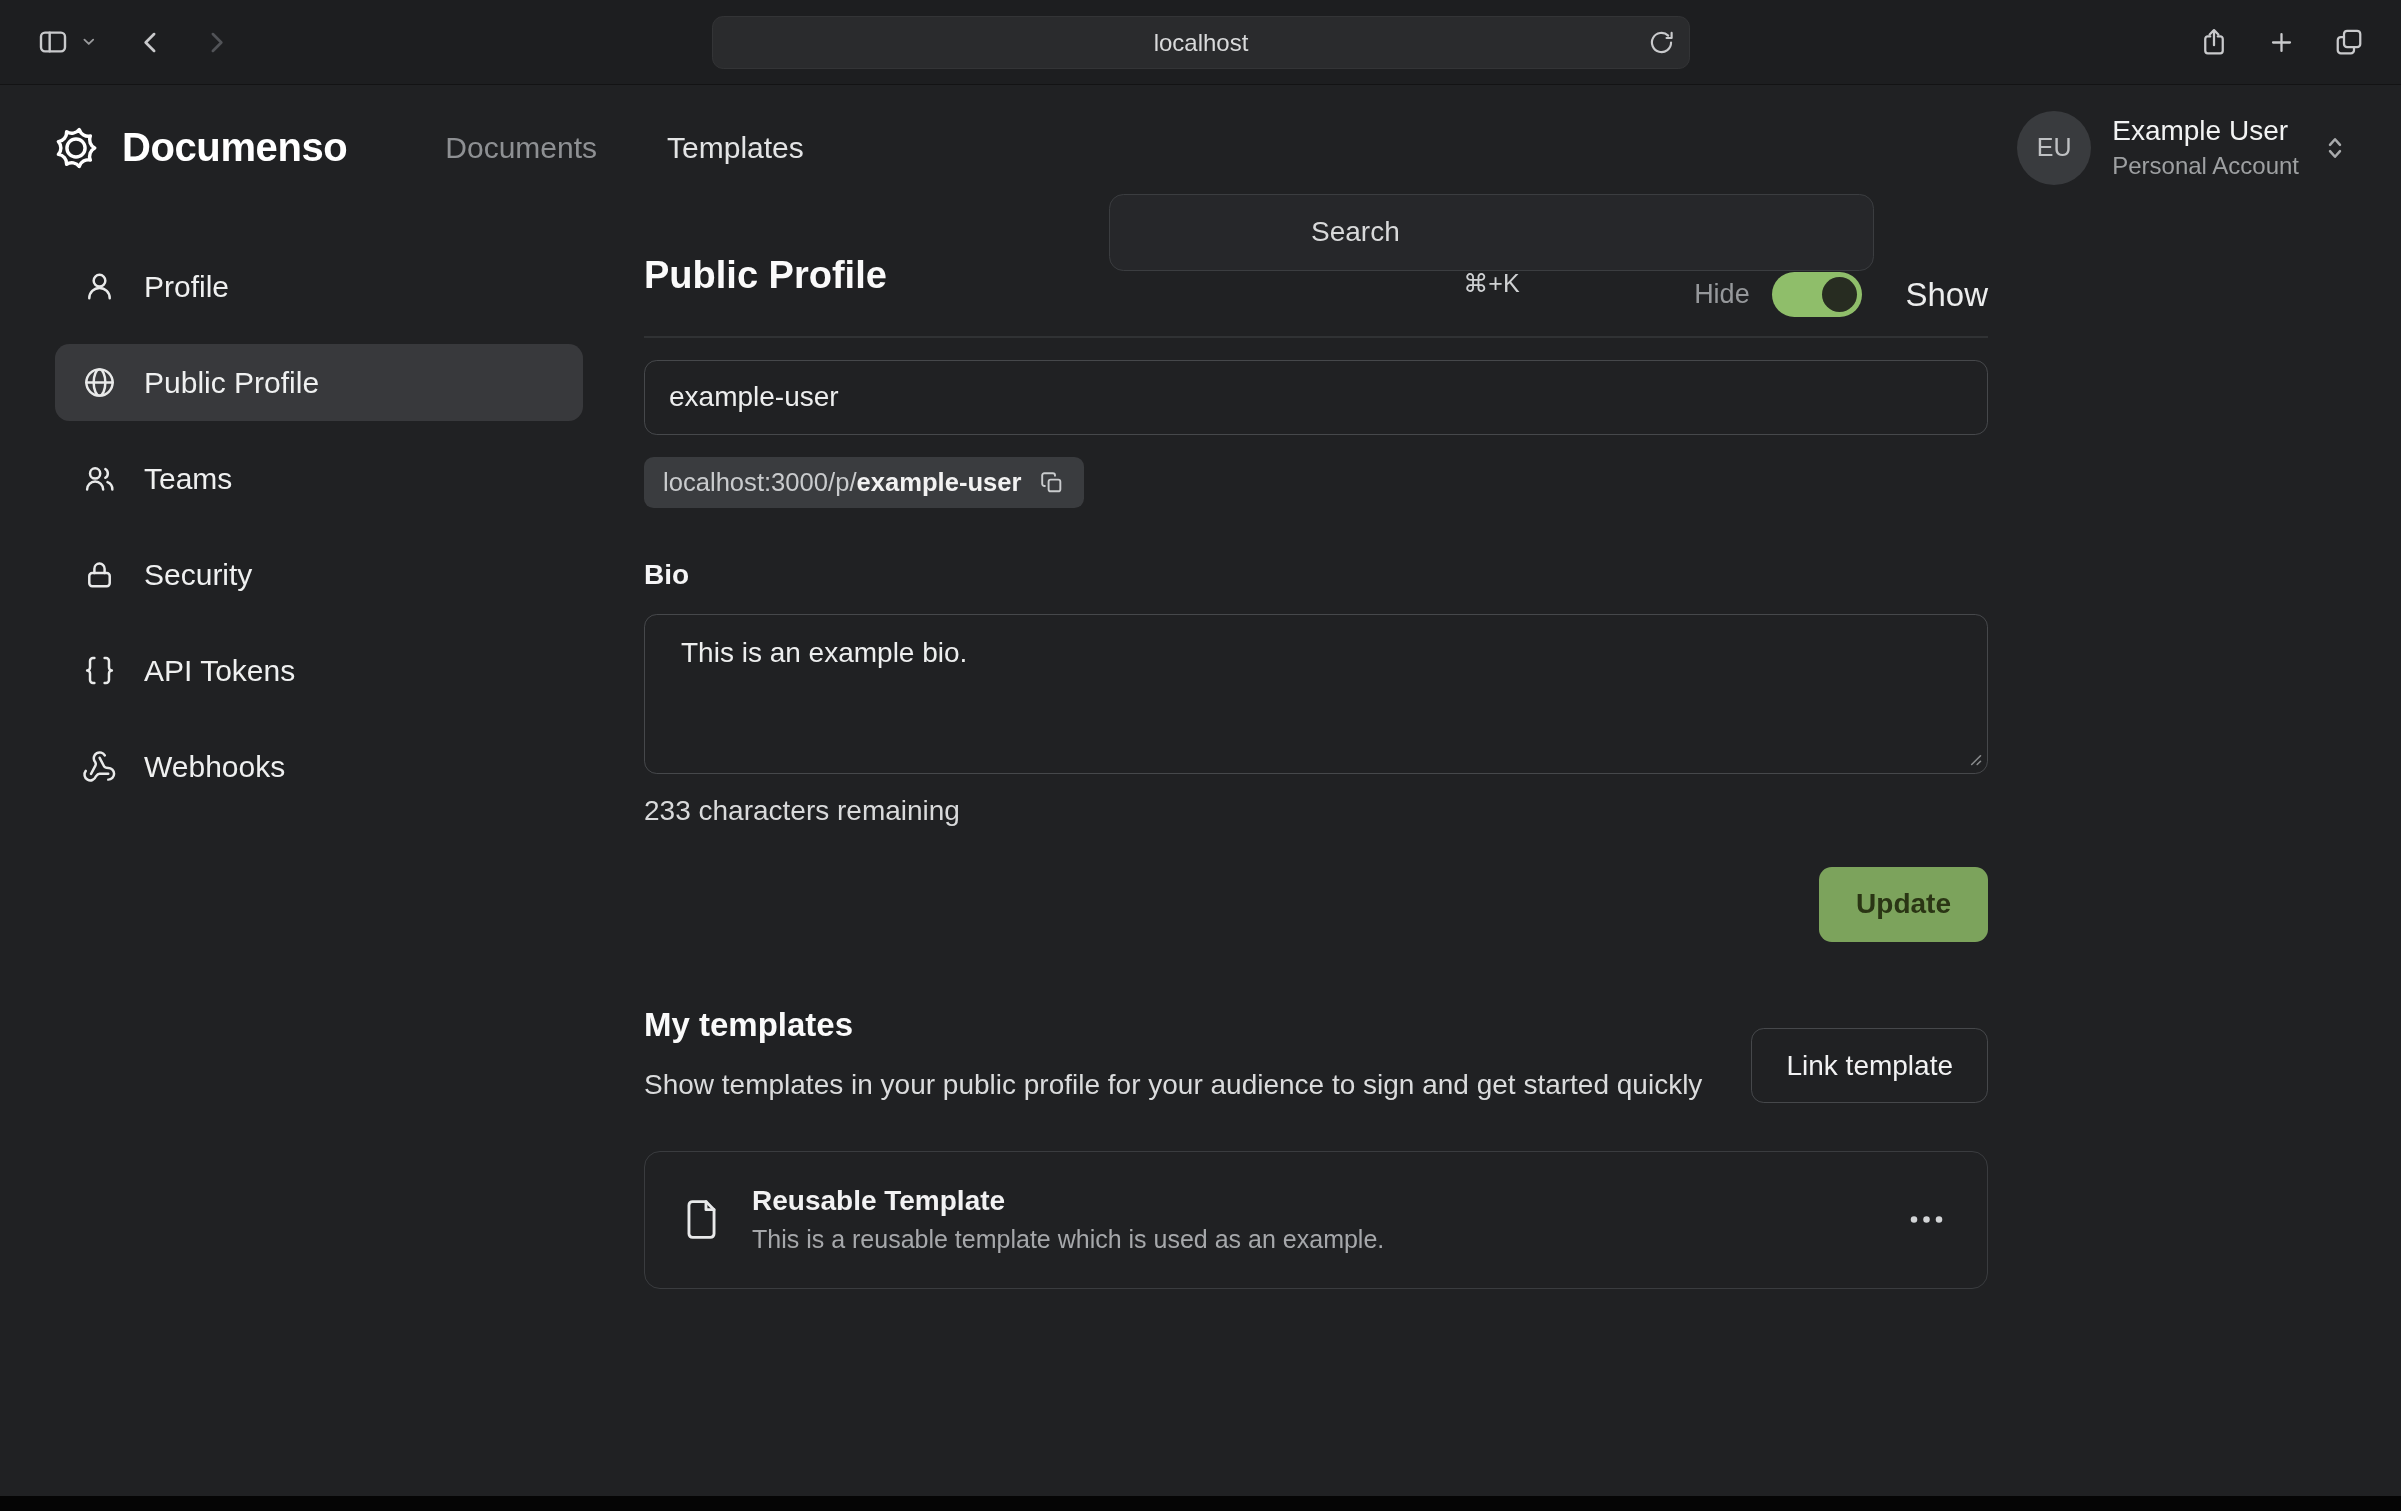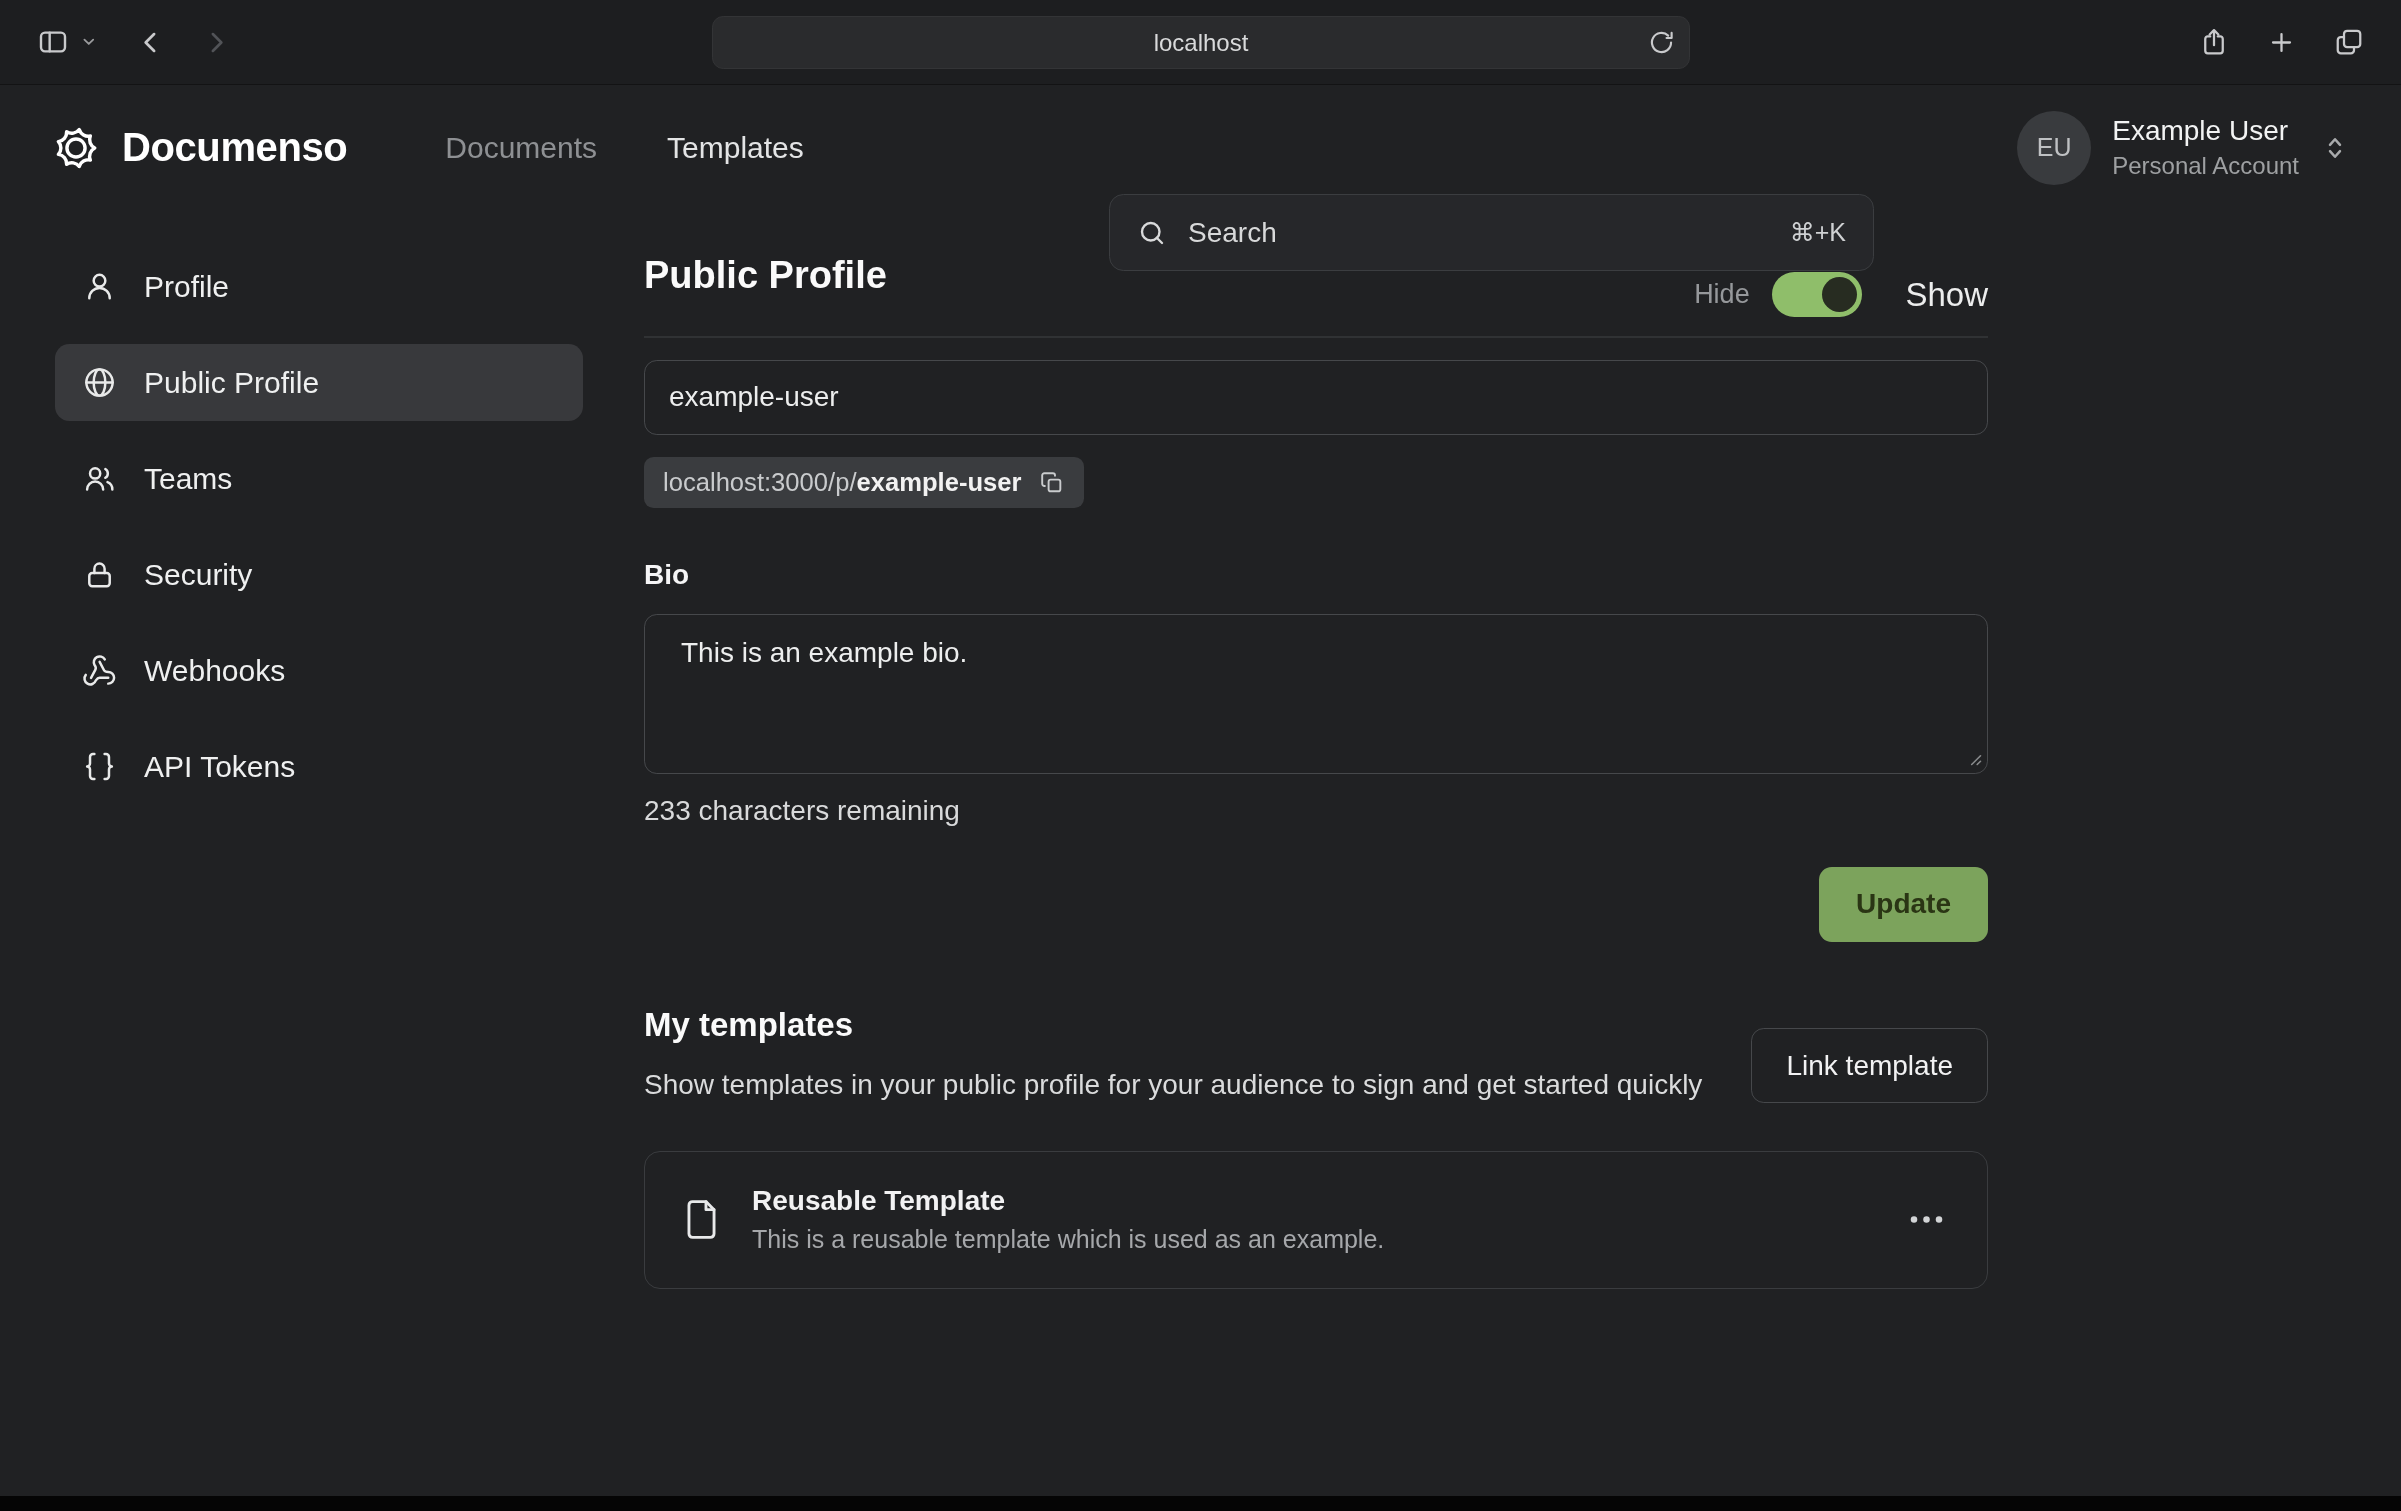--- a/index.html
+++ b/index.html
@@ -36,21 +36,21 @@
     display:flex; align-items:center; padding:0 51px;
   }
   .brand { display:flex; align-items:center; gap:21px; color:#FFFFFF; text-decoration:none; }
   .brand-name { font-size:40px; font-weight:700; color:#FFFFFF; letter-spacing:-0.4px; }
   .top-nav { display:flex; gap:70px; margin-left:98px; }
   .nav-link { font-size:30px; color:#E3E4E5; text-decoration:none; }
   .nav-link.dim { color:#8E9093; }
   .search {
     position:absolute; left:1109px; top:109px; width:765px; height:77px;
     background:#26272A; border:1.6px solid #3B3D40; border-radius:14.4px;
-    display:flex; align-items:center; padding:0 27px; gap:21px;
+    display:flex; align-items:center; padding:0 27px; gap:21px;flex-direction:column;
   }
   .search input {
     flex:1; background:transparent; border:none; outline:none;
     color:#E8E9EA; font-size:28px; font-family:inherit;
   }
   .search input::placeholder { color:#D8D9DA; opacity:1; }
   .shortcut { color:#CFD1D3; font-size:25px; white-space:nowrap; }
   .user { margin-left:auto; display:flex; align-items:center; gap:21px; cursor:pointer; }
   .avatar {
     width:74px; height:74px; border-radius:50%; background:#393B3E;
@@ -248,32 +248,32 @@
     </a>
     <a class="side-item">
       <svg width="35" height="35" viewBox="0 0 24 24" fill="none" stroke="#E9EAEA" stroke-width="1.7" stroke-linecap="round" stroke-linejoin="round">
           <rect x="5" y="11" width="14" height="9" rx="2"></rect>
           <path d="M8.5 11V8a3.5 3.5 0 0 1 7 0v3"></path>
         </svg>
       <span>Security</span>
     </a>
     <a class="side-item">
       <svg width="35" height="35" viewBox="0 0 24 24" fill="none" stroke="#E9EAEA" stroke-width="1.7" stroke-linecap="round" stroke-linejoin="round">
+          <path d="M8.5 3.5h-1a2 2 0 0 0-2 2V10a2 2 0 0 1-2 2 2 2 0 0 1 2 2v4.5a2 2 0 0 0 2 2h1"></path>
+          <path d="M15.5 3.5h1a2 2 0 0 1 2 2V10a2 2 0 0 0 2 2 2 2 0 0 0-2 2v4.5a2 2 0 0 1-2 2h-1"></path>
+        </svg>
+      <span>API Tokens</span>
+    </a>
+    <a class="side-item">
+      <svg width="35" height="35" viewBox="0 0 24 24" fill="none" stroke="#E9EAEA" stroke-width="1.7" stroke-linecap="round" stroke-linejoin="round">
           <path d="M18 16.9h-6c-1.1 0-1.9 1-2.5 1.9A4 4 0 1 1 2.6 15"></path>
           <path d="m6.2 17.1 3-5.7c.5-1 .1-2.2-.6-3.1a4 4 0 1 1 7-3.9"></path>
           <path d="m12.1 6.1 3 5.7c.5 1 1.8 1.2 2.9 1.2a4 4 0 1 1 0 8"></path>
         </svg>
       <span>Webhooks</span>
-    </a>
-    <a class="side-item">
-      <svg width="35" height="35" viewBox="0 0 24 24" fill="none" stroke="#E9EAEA" stroke-width="1.7" stroke-linecap="round" stroke-linejoin="round">
-          <path d="M8.5 3.5h-1a2 2 0 0 0-2 2V10a2 2 0 0 1-2 2 2 2 0 0 1 2 2v4.5a2 2 0 0 0 2 2h1"></path>
-          <path d="M15.5 3.5h1a2 2 0 0 1 2 2V10a2 2 0 0 0 2 2 2 2 0 0 0-2 2v4.5a2 2 0 0 1-2 2h-1"></path>
-        </svg>
-      <span>API Tokens</span>
     </a>
   </aside>
 
   <main class="main">
     <h1 class="page-title">Public Profile</h1>
 
     <div class="vis-row">
       <span class="vis-hide">Hide</span>
       <button class="toggle">
         <span class="toggle-knob"></span>

